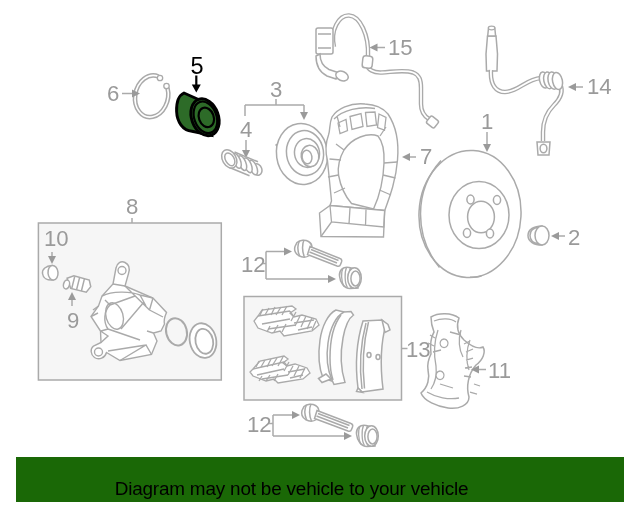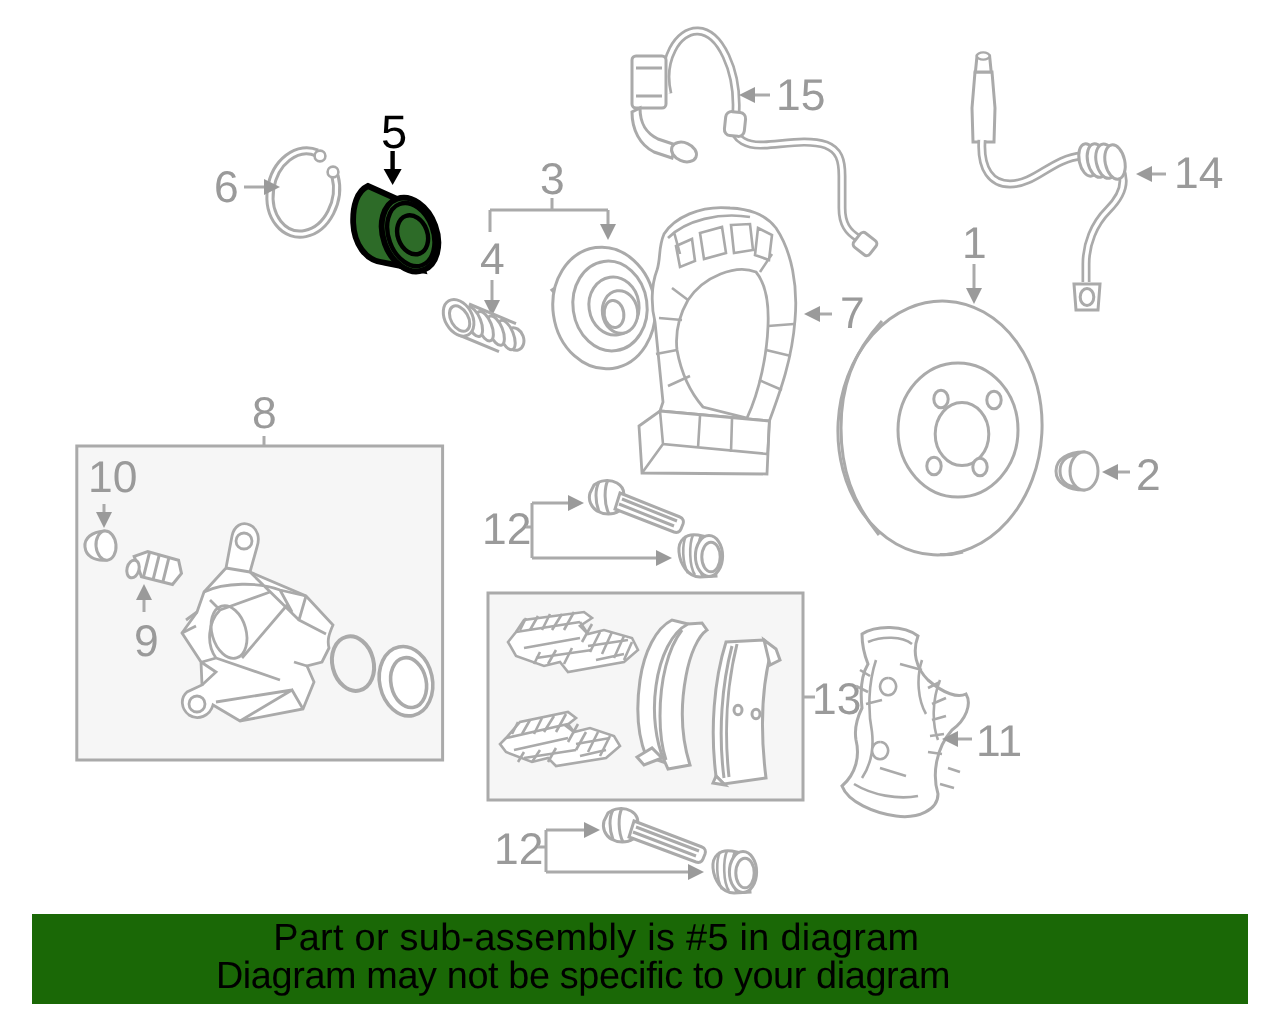--- a/index.html
+++ b/index.html
@@ -230,13 +230,13 @@
 <path fill="none" d="M318,413.5 L349.5,425.5 M316.5,416 L348,428"></path>
 </g>
 <g stroke="#aaaaaa" stroke-width="1.5" fill="#ffffff">
 <path d="M356.5,434 C356,428 360,424.5 366,425.5 L373,427 L375,446 L367,446.5 C361,446.5 357,440 356.5,434 Z"></path>
 <path stroke="#aaaaaa" stroke-width="1.3" fill="none" d="M360,426 C358,430 358,439.5 361,444.5 M363.5,425.5 C361.5,430 361.5,441 364.5,445.5 M367.5,425.8 C365.5,430 365.5,442 368.5,446.3"></path>
 <ellipse cx="371.5" cy="436" rx="6.8" ry="10.2"></ellipse>
 <ellipse cx="372.5" cy="436.5" rx="4.6" ry="7.4"></ellipse>
 </g>
 </svg>
 <div class="banner"></div>
-<div class="btxt"><span style="letter-spacing:0.16px;position:relative;left:2.6px">Part or sub-assembly is #5 in diagram</span><br><span style="letter-spacing:-0.18px;position:relative;left:-4px">Diagram may not be specific to your diagram</span></div>
+<div class="btxt"><br><span style="letter-spacing:-0.18px;position:relative;left:-4px">Diagram may not be vehicle to your vehicle</span></div>
 
 </body></html>

